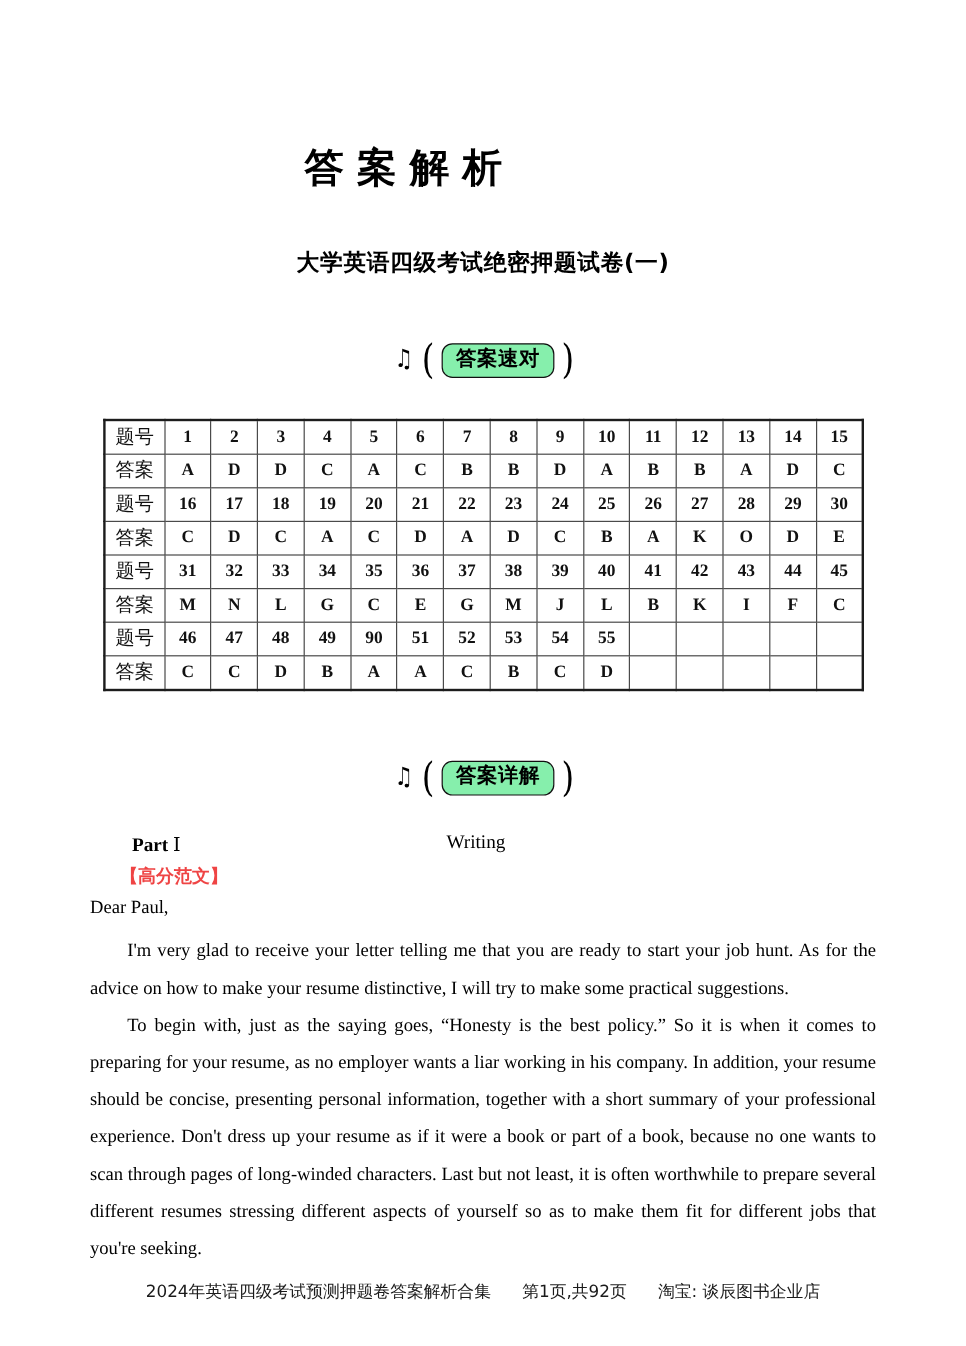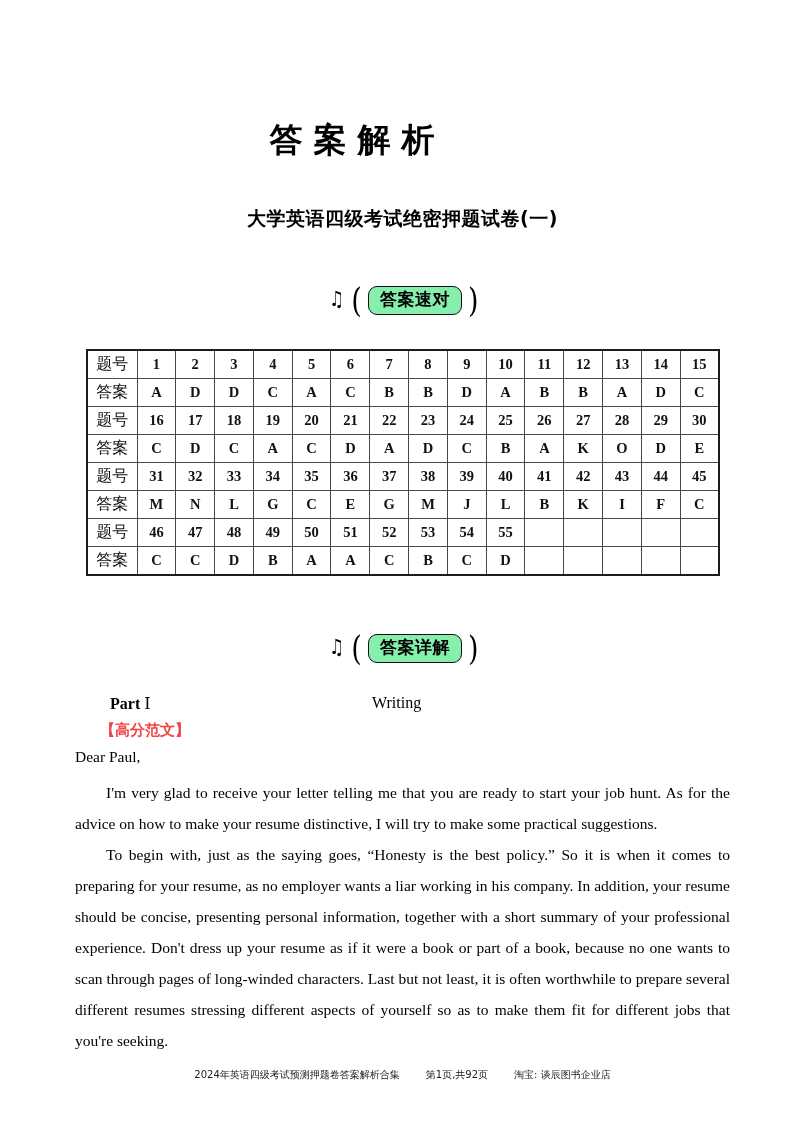--- a/index.html
+++ b/index.html
@@ -27,21 +27,20 @@
     top: 118px;
     left: 0;
     width: 672px;
     text-align: center;
     font-family: "DejaVu Sans", "Liberation Sans", sans-serif;
     font-weight: bold;
     font-size: 33px;
     letter-spacing: 11px;
     text-indent: 11px;
     color: #000;
-    padding-left: 16px;
   }
 
   .sub-title {
     position: absolute;
     top: 206px;
     left: 0;
     width: 805px;
     text-align: center;
     font-family: "DejaVu Sans", "Liberation Sans", sans-serif;
     font-weight: bold;
@@ -200,21 +199,21 @@
   .footer {
     position: absolute;
     top: 1068px;
     left: 0;
     width: 805px;
     display: flex;
     justify-content: center;
     align-items: baseline;
     gap: 26px;
     font-family: "DejaVu Sans", "Liberation Sans", sans-serif;
-    font-size: 10px;
+    font-size: 14px;
     color: #1a1a1a;
   }
   .footer span { white-space: nowrap; }
 </style>
 </head>
 <body>
 
 <div class="page">
 
   <div class="main-title">答案解析</div>
@@ -360,21 +359,21 @@
           <td class="ans">F</td>
           <td class="ans">C</td>
         </tr>
 
         <tr>
           <td class="lbl">题号</td>
           <td class="num">46</td>
           <td class="num">47</td>
           <td class="num">48</td>
           <td class="num">49</td>
-          <td class="num">50</td>
+          <td class="num">90</td>
           <td class="num">51</td>
           <td class="num">52</td>
           <td class="num">53</td>
           <td class="num">54</td>
           <td class="num">55</td>
           <td class="num"></td>
           <td class="num"></td>
           <td class="num"></td>
           <td class="num"></td>
           <td class="num"></td>

